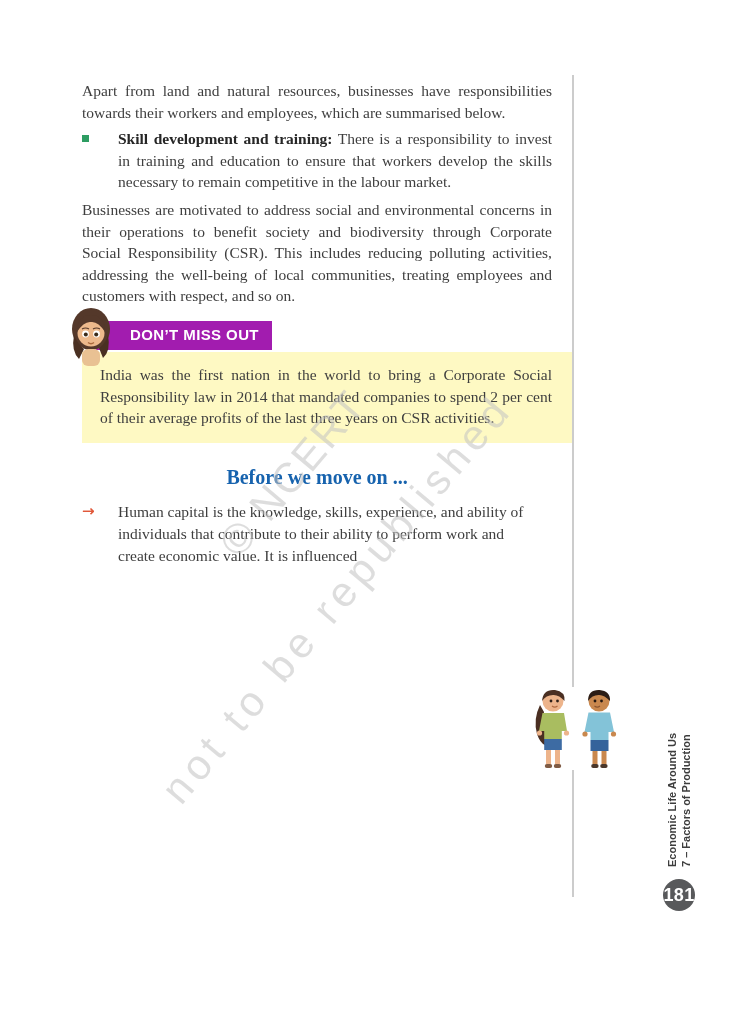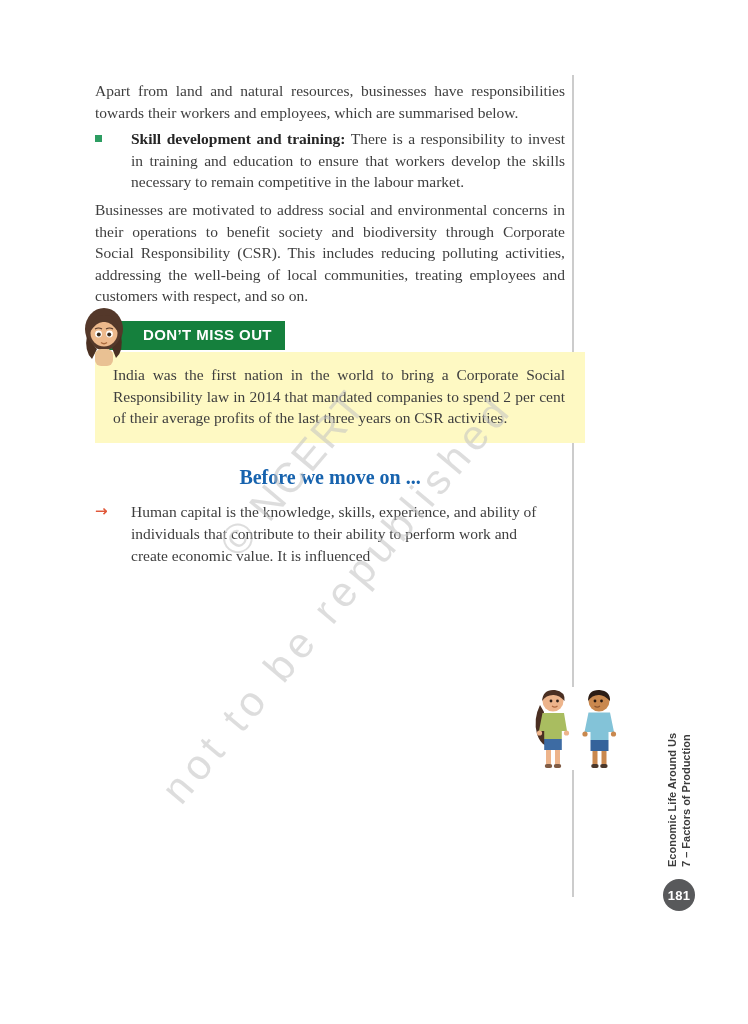--- a/index.html
+++ b/index.html
@@ -6,37 +6,37 @@
   html,body { width:748px; height:1024px; }
   body {
     position:relative;
     background:#ffffff;
     font-family:"Liberation Serif", serif;
     overflow:hidden;
   }
 
   
   .content {
-    position:absolute; left:95px; top:80px; width:470px;
+    position:absolute; left:82px; top:80px; width:470px;
     font-size:15.5px; line-height:21.6px; color:#3e3e3e;
     text-align:justify; z-index:2;
   }
   .para { margin:0 0 5px 0; }
 
   .sq-list { list-style:none; margin:3px 0 0 0; }
   .sq-list li { position:relative; padding-left:36px; margin-bottom:6px; }
   .sq { position:absolute; left:0; top:7px; width:7px; height:7px; background:#2d9d62; }
   .lead { font-weight:bold; color:#262626; }
 
   
   .dmo { margin-top:14px; position:relative; }
   .dmo-head { position:relative; margin-left:14px; height:25px; }
   .avatar-wrap { position:absolute; left:-28px; top:-16px; width:46px; height:62px; z-index:3; }
   .dmo-banner {
-    display:inline-block; background:#15803d; color:#ffffff;
+    display:inline-block; background:#a21caf; color:#ffffff;
     font-family:"Liberation Sans", sans-serif; font-weight:bold;
     font-size:15px; letter-spacing:.4px; padding:3px 13px 4px 34px;
   }
   .dmo-box {
     margin-top:6px; width:490px; background:#fef9c3;
     padding:12px 20px 14px 18px; text-align:justify;
   }
 
   
   .before {
@@ -63,21 +63,21 @@
     position:absolute; left:50%; top:50%; width:140px; height:30px;
     transform:translate(-50%,-50%) rotate(-90deg);
     font-family:"Liberation Sans", sans-serif; font-weight:bold;
     font-size:11px; line-height:13.5px; color:#3d3d3d; white-space:nowrap;
   }
 
   
   .page-badge {
     position:absolute; left:663px; top:879px; width:32px; height:32px;
     border-radius:50%; background:#58595b; color:#ffffff;
-    font-family:"Liberation Sans", sans-serif; font-weight:bold; font-size:13px;
+    font-family:"Liberation Sans", sans-serif; font-weight:bold; font-size:18px;
     display:flex; align-items:center; justify-content:center; letter-spacing:.3px; z-index:2;
   }
 
   
   .watermark {
     position:absolute; color:#c3c3c3; opacity:.55;
     font-family:"Liberation Sans", sans-serif; white-space:nowrap;
     pointer-events:none; z-index:10;
   }
   #wm1 { left:210px; top:535px; font-size:42px; letter-spacing:2px;

